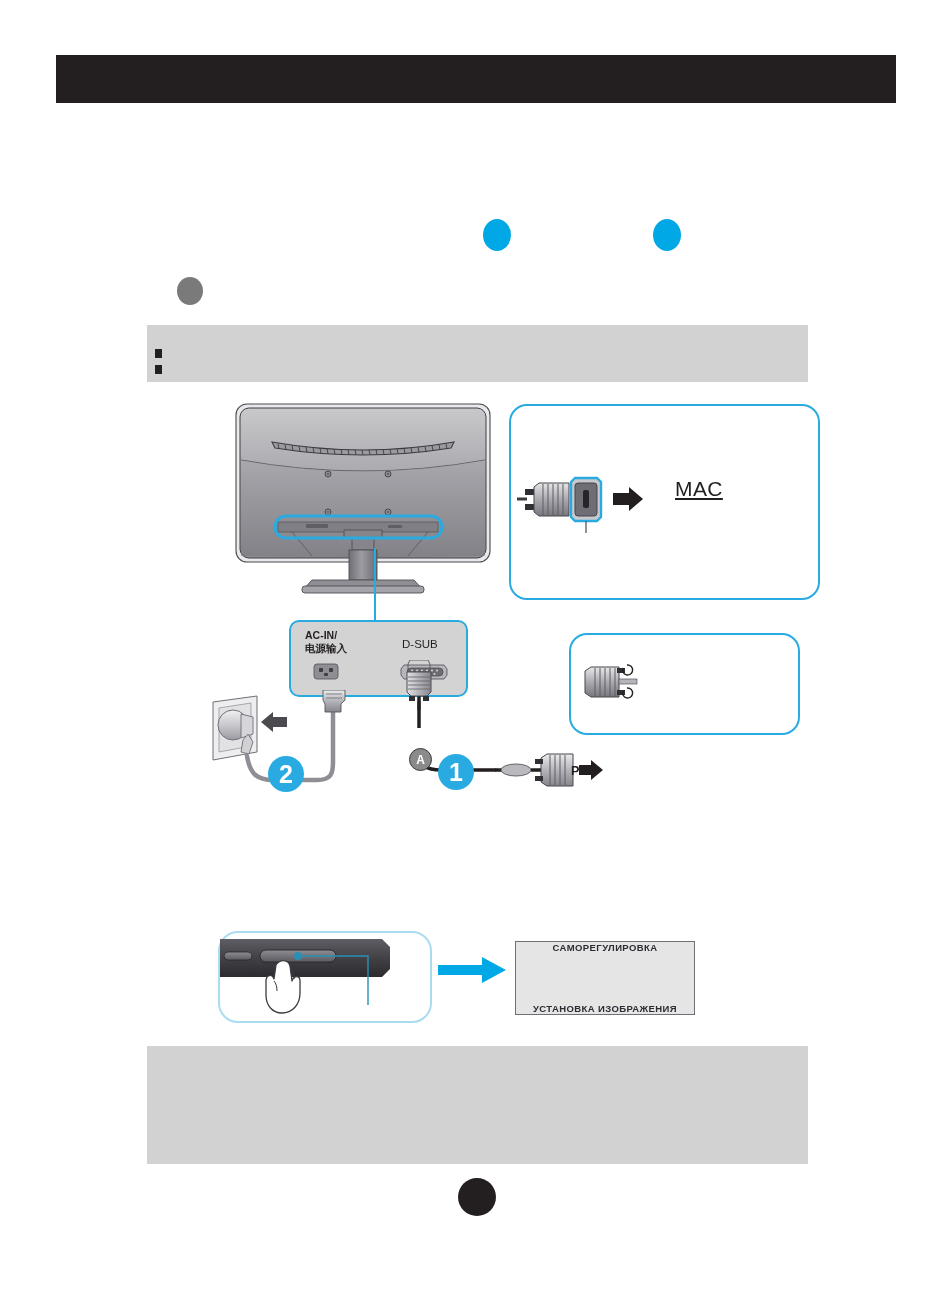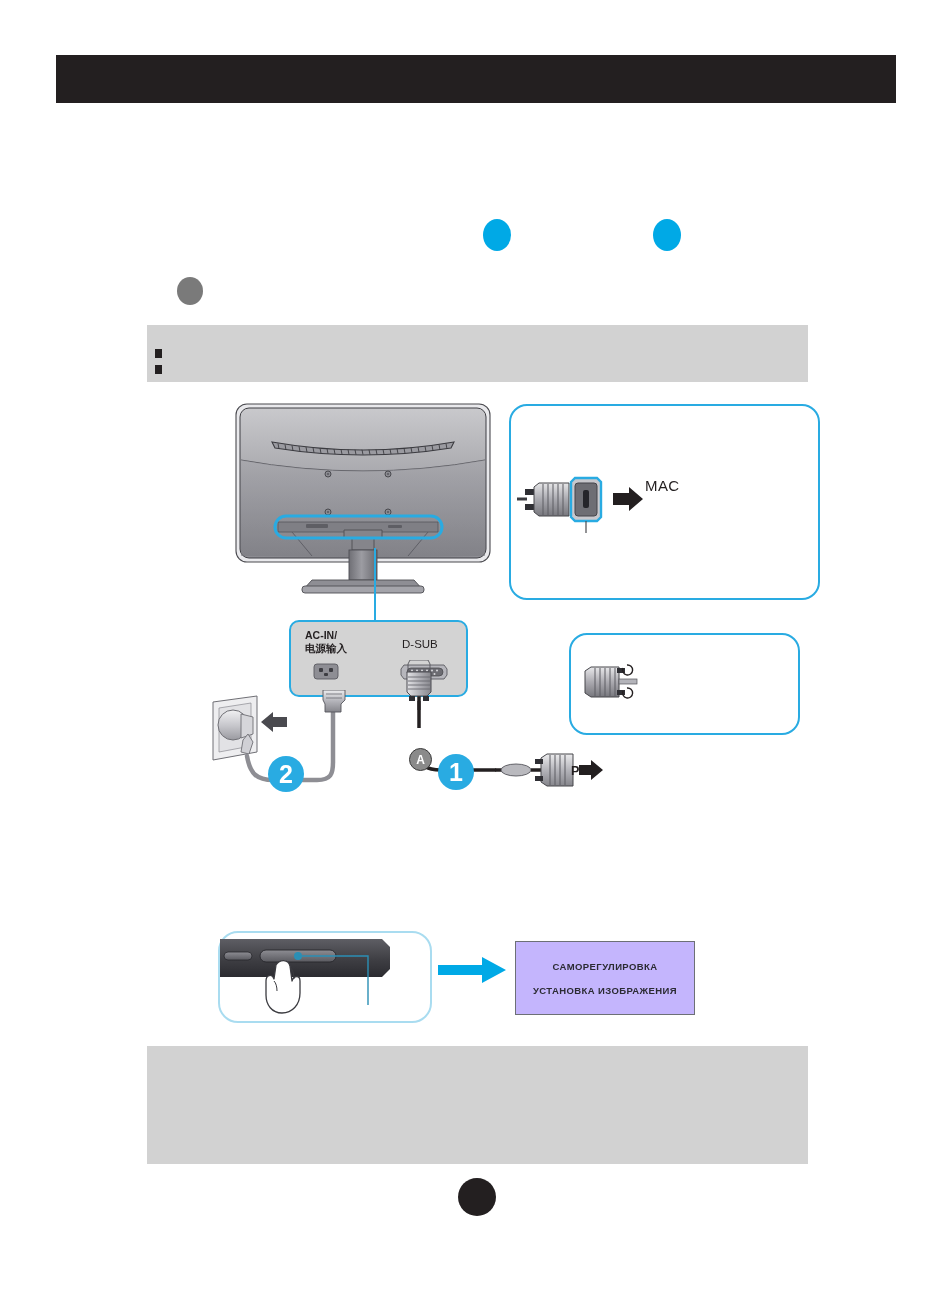--- a/index.html
+++ b/index.html
@@ -25,21 +25,21 @@
   #note-bullet-1{left:155px;top:349px;}
   #note-bullet-2{left:155px;top:365px;}
 
   
   #monitor-figure{left:232px;top:398px;width:262px;height:202px;}
 
   
   .callout{border:2.5px solid #29abe2;border-radius:18px;background:#fff;}
   #mac-callout{left:509px;top:404px;width:307px;height:192px;}
   #screw-callout{left:569px;top:633px;width:227px;height:98px;}
-  #mac-label{left:645px;top:477px;font-size:15px;letter-spacing:.4px;}
+  #mac-label{left:675px;top:477px;font-size:21px;letter-spacing:.4px;text-decoration:underline;}
 
   
   #port-panel{left:289px;top:620px;width:175px;height:73px;background:#d3d3d3;
               border:2.5px solid #29abe2;border-radius:10px;}
   #label-acin{left:305px;top:629px;font-size:10.5px;line-height:13px;color:#231f20;font-weight:bold;}
   #label-dsub{left:402px;top:638px;font-size:11.5px;color:#231f20;}
 
   
   #leader-line{left:374px;top:548px;width:2px;height:72px;background:#29abe2;}
 
@@ -49,23 +49,23 @@
              font-size:25px;font-weight:bold;}
   #badge-2{left:268px;top:756px;width:36px;height:36px;}
   #badge-1{left:438px;top:754px;width:36px;height:36px;}
   #badge-a{left:409px;top:748px;width:21px;height:21px;border-radius:50%;
            background:#8a8a8a;border:1.5px solid #3a3a3a;color:#fff;
            display:flex;align-items:center;justify-content:center;
            font-size:12px;font-weight:bold;}
   #pc-label{left:571px;top:764px;font-size:12.5px;font-weight:bold;}
 
   
-  #osd-box{left:515px;top:941px;width:178px;height:72px;background:#c4b5fd;
+  #osd-box{left:515px;top:941px;width:178px;height:72px;background:#e5e5e5;
            border:1px solid #6d7076;display:flex;flex-direction:column;
-           align-items:center;justify-content:center;gap:13px;}
+           align-items:center;justify-content:space-between;gap:13px;}
   .osd-line{font-size:9.5px;font-weight:bold;color:#2b2b33;letter-spacing:.4px;}
   #bezel-callout{left:218px;top:931px;width:210px;height:88px;
                  border:2.5px solid #a9dcf0;border-radius:20px;background:#fff;}
 
   
   #bottom-panel{left:147px;top:1046px;width:661px;height:118px;background:#d2d2d2;}
 
   
   #page-marker{left:458px;top:1178px;width:38px;height:38px;border-radius:50%;
                background:#231f20;color:#fff;display:flex;align-items:center;

